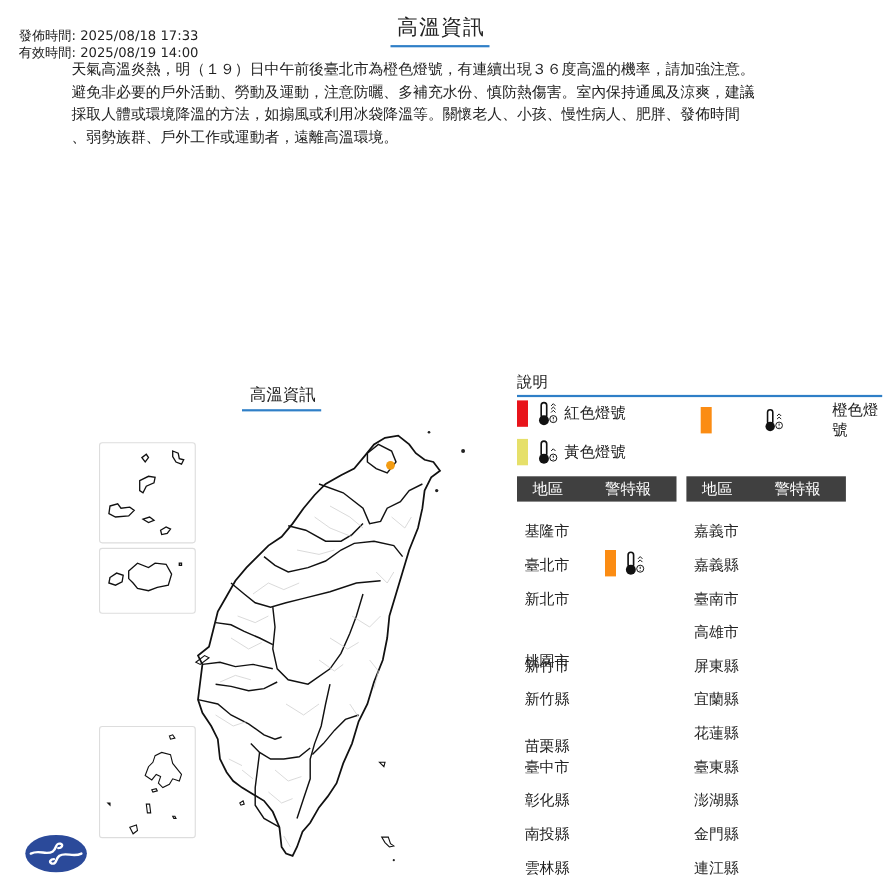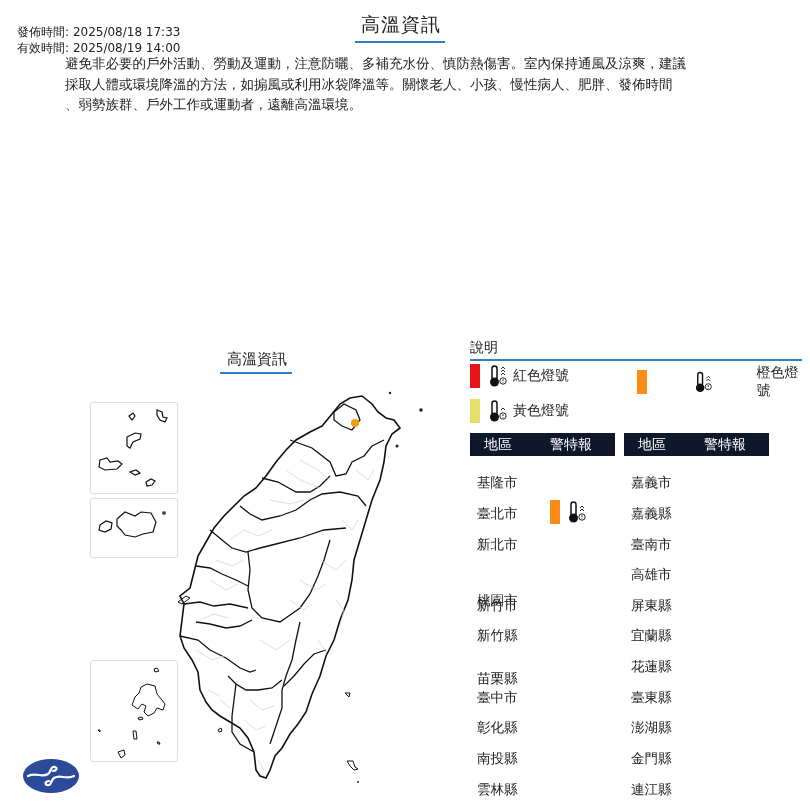--- a/index.html
+++ b/index.html
@@ -16,21 +16,21 @@
                border-bottom:2px solid #2f7fc7; color:#222; }
   .inset { position:absolute; border:1px solid #ddd; border-radius:3px; background:#fff; }
   .map-svg { position:absolute; left:0; top:0; }
 
   .legend-title { position:absolute; left:470px; top:339px; width:332px; font-size:14px;
                   padding-bottom:2px; border-bottom:2px solid #2f7fc7; color:#222; }
   .legend-item { position:absolute; display:flex; align-items:center; font-size:14px; color:#222; }
   .swatch { width:10px; height:24px; display:inline-block; margin-right:7px; }
   .therm { width:22px; height:24px; display:inline-block; margin-right:4px; }
 
-  .thead { position:absolute; top:433px; height:23px; background:#0f172a; color:#fff;
+  .thead { position:absolute; top:433px; height:23px; background:#404040; color:#fff;
            font-size:14px; display:flex; align-items:center; }
   .thead span { position:absolute; }
   .row { position:absolute; font-size:13.5px; color:#222; }
   .status-sw { position:absolute; width:10px; height:24px; }
 
   .logo { position:absolute; left:22px; top:758px; width:58px; height:36px; }
 </style>
 </head>
 <body>
 
@@ -41,20 +41,21 @@
   </div>
   <div>
     <span>有效時間:</span>
     <span>2025/08/19 14:00</span>
   </div>
 </div>
 
 <div class="main-title">高溫資訊</div>
 
 <div class="desc">
+  <p>天氣高溫炎熱，明（１９）日中午前後臺北市為橙色燈號，有連續出現３６度高溫的機率，請加強注意。</p>
   <p>避免非必要的戶外活動、勞動及運動，注意防曬、多補充水份、慎防熱傷害。室內保持通風及涼爽，建議</p>
   <p>採取人體或環境降溫的方法，如搧風或利用冰袋降溫等。關懷老人、小孩、慢性病人、肥胖、發佈時間</p>
   <p>、弱勢族群、戶外工作或運動者，遠離高溫環境。</p>
 </div>
 
 <div class="map-title">高溫資訊</div>
 
 <div class="inset" style="left:90px;top:402px;width:86px;height:90px;"></div>
 <div class="inset" style="left:90px;top:498px;width:86px;height:58px;"></div>
 <div class="inset" style="left:90px;top:660px;width:86px;height:100px;"></div>

